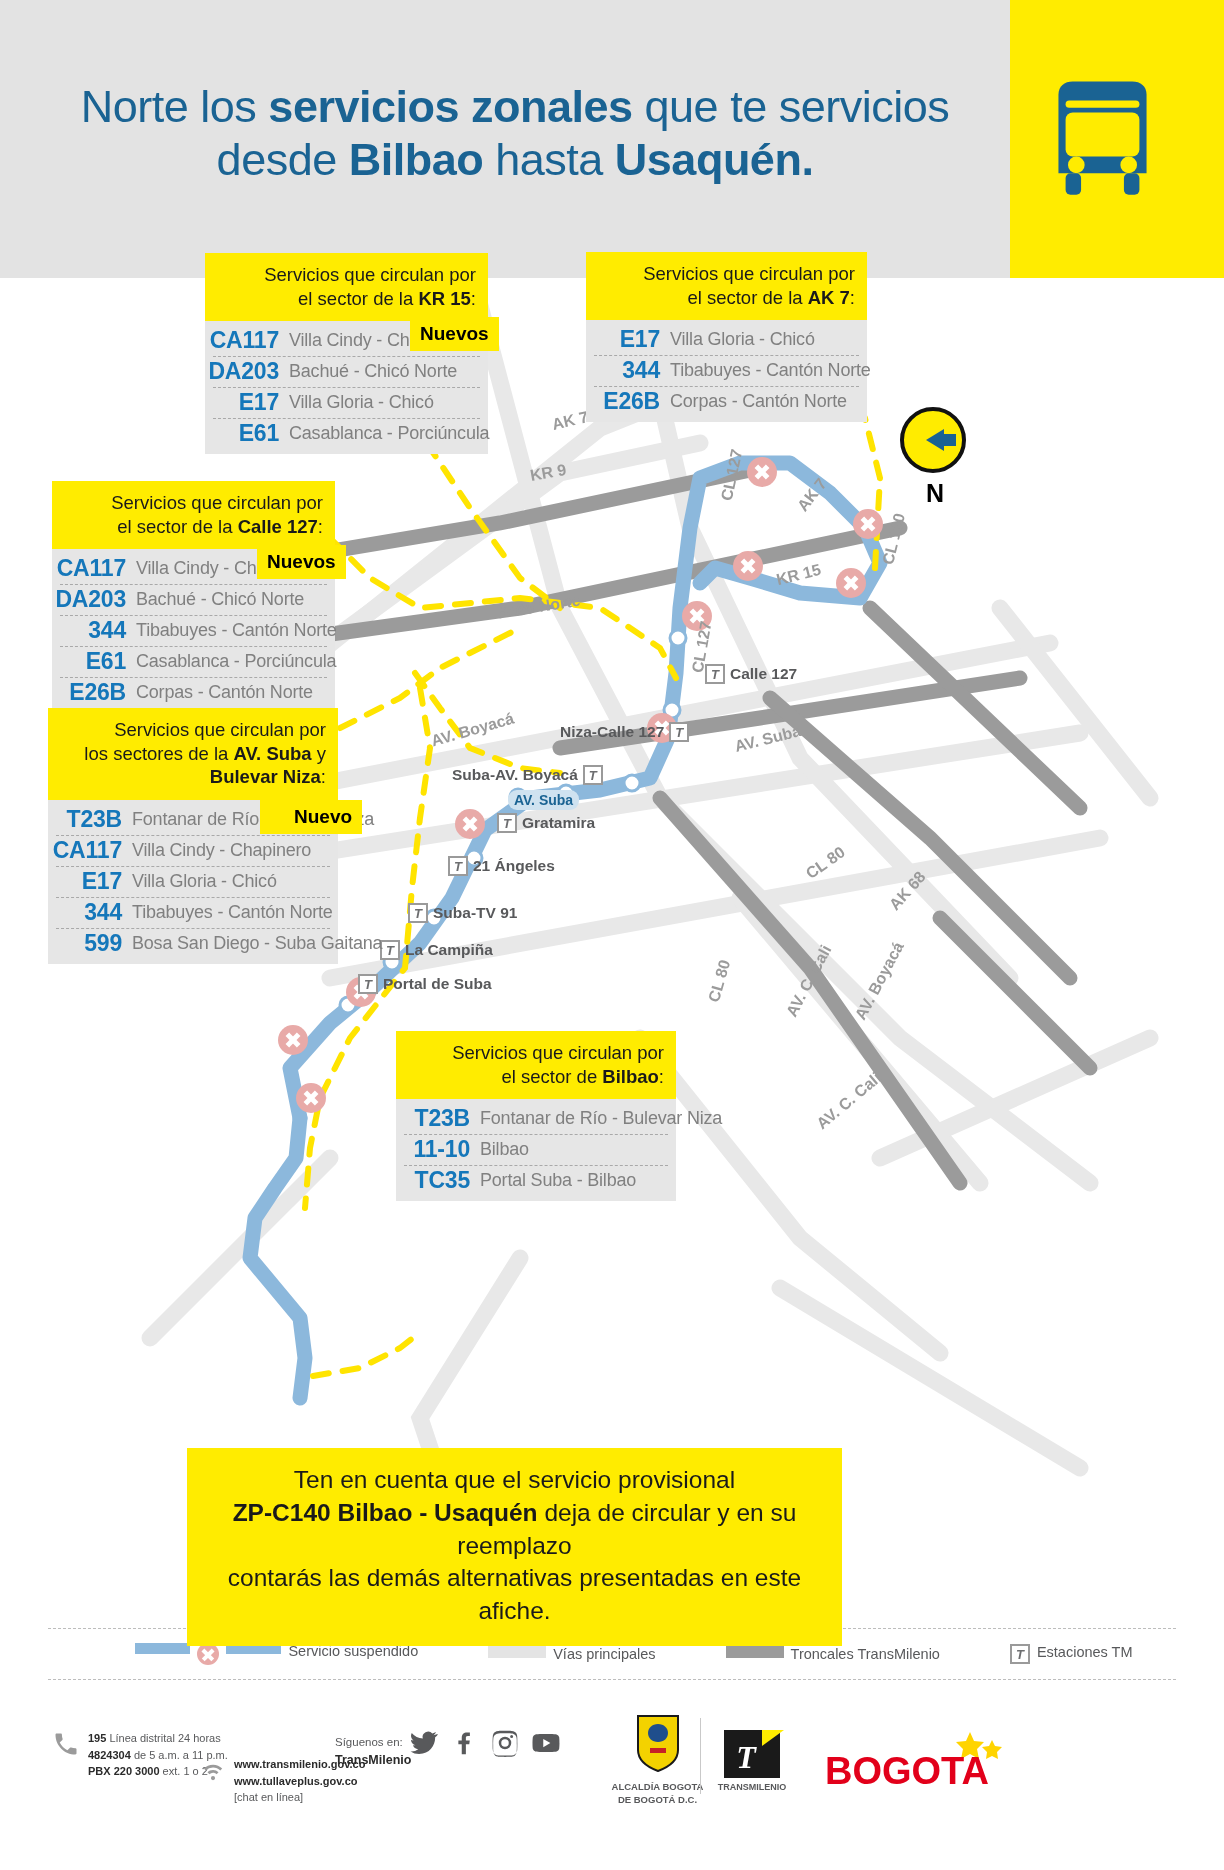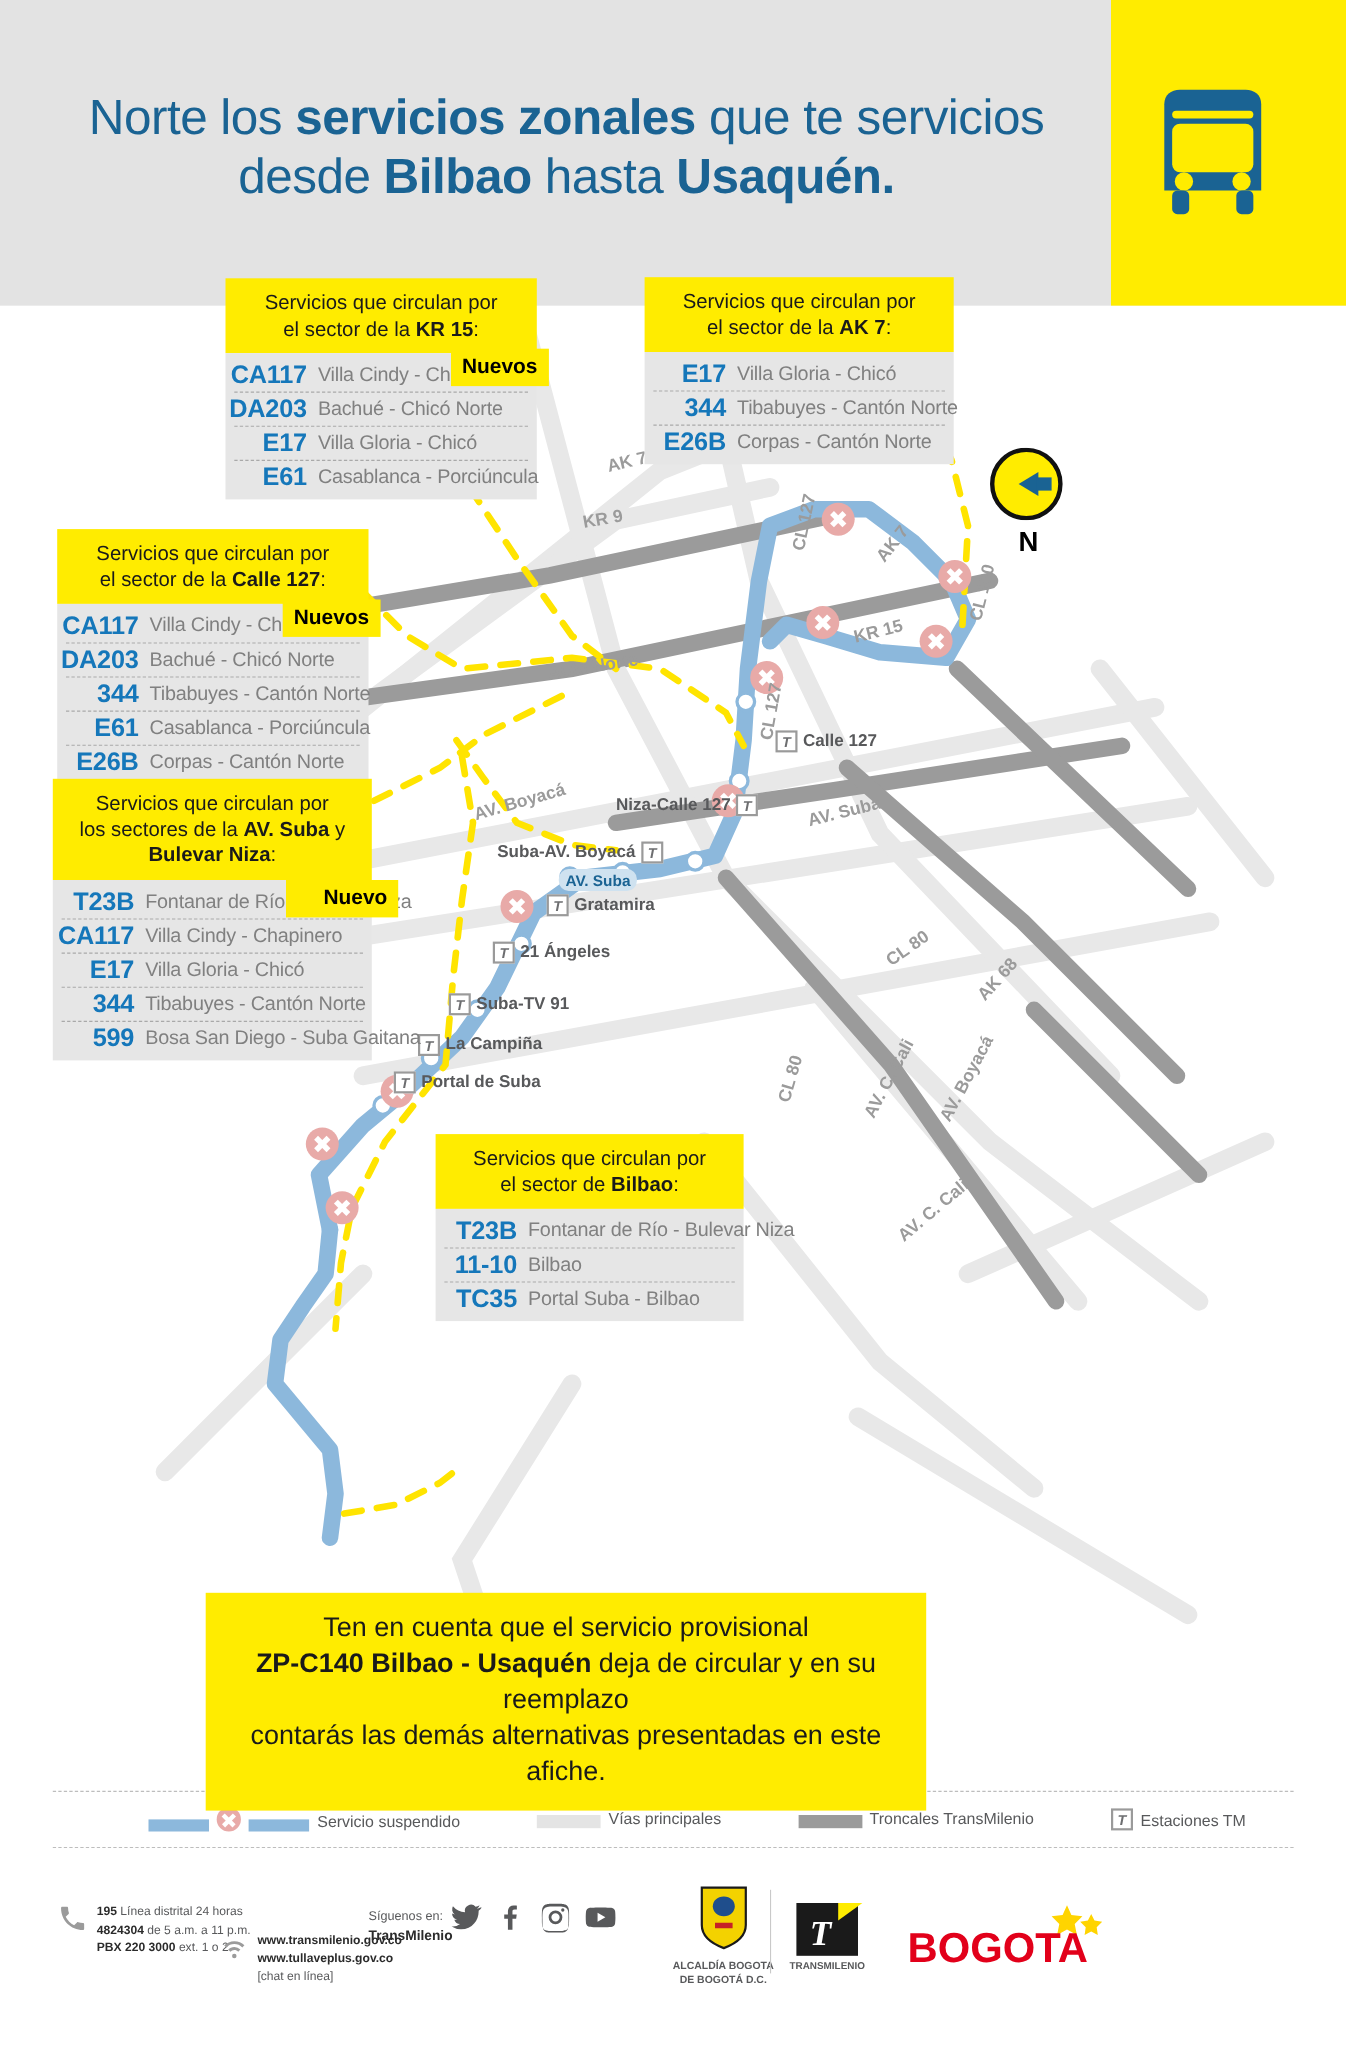--- a/index.html
+++ b/index.html
@@ -20,21 +20,21 @@
   .header-line2 { display:block; }
   .bus-icon { position:absolute; left:1035px; top:78px; width:135px; height:125px; }
 
   
   .map { position:absolute; left:0; top:278px; width:1224px; height:1330px; background:#ffffff; overflow:hidden; }
   .map svg { position:absolute; left:0; top:0; }
 
   
   .box { position:absolute; z-index:30; }
   .box-head {
-    background:#ffec00; color:#1a1a1a; text-align:center;
+    background:#ffec00; color:#1a1a1a; text-align:right;
     padding:10px 12px 11px 12px; font-size:18.5px; line-height:1.28; font-weight:400;
   }
   .box-head b { font-weight:700; }
   .box-body { background:#e6e6e6; padding:4px 0 5px 0; }
   .row { display:flex; align-items:center; padding:2px 10px 2px 0; position:relative; }
   .row + .row::before {
     content:""; position:absolute; left:8px; right:8px; top:0;
     border-top:1px dashed #a9a9a9;
   }
   .code {
@@ -71,21 +71,21 @@
     position:absolute; left:187px; top:1448px; width:655px; background:#ffec00;
     text-align:center; padding:16px 18px 18px 18px; z-index:30;
     font-size:24.5px; line-height:1.34; color:#1a1a1a;
   }
   .notice b { font-weight:700; }
 
   
   .legend { position:absolute; left:48px; top:1628px; width:1128px; height:52px;
             border-top:1px dashed #bdbdbd; border-bottom:1px dashed #bdbdbd;
             display:flex; align-items:center; justify-content:center; gap:26px; }
-  .leg-item { display:flex; align-items:flex-end; gap:7px; font-size:14.5px; color:#58595b;padding-left:44px; }
+  .leg-item { display:flex; align-items:flex-start; gap:7px; font-size:14.5px; color:#58595b;padding-left:44px; }
   .swatch-route { width:55px; height:11px; background:#8cb8dc; position:relative; }
   .x-circle { width:22px; height:22px; border-radius:50%; background:#e8aaa8; position:relative; flex:none; }
   .x-circle::before, .x-circle::after { content:""; position:absolute; left:4px; top:9.5px; width:14px; height:3.5px; background:#fff; }
   .x-circle::before { transform:rotate(45deg); }
   .x-circle::after { transform:rotate(-45deg); }
   .swatch-vias { width:58px; height:12px; background:#e4e4e4; }
   .swatch-troncal { width:58px; height:12px; background:#9b9b9b; }
 
   
   .footer { position:absolute; left:0; top:1690px; width:1224px; height:180px; background:#fff; }

